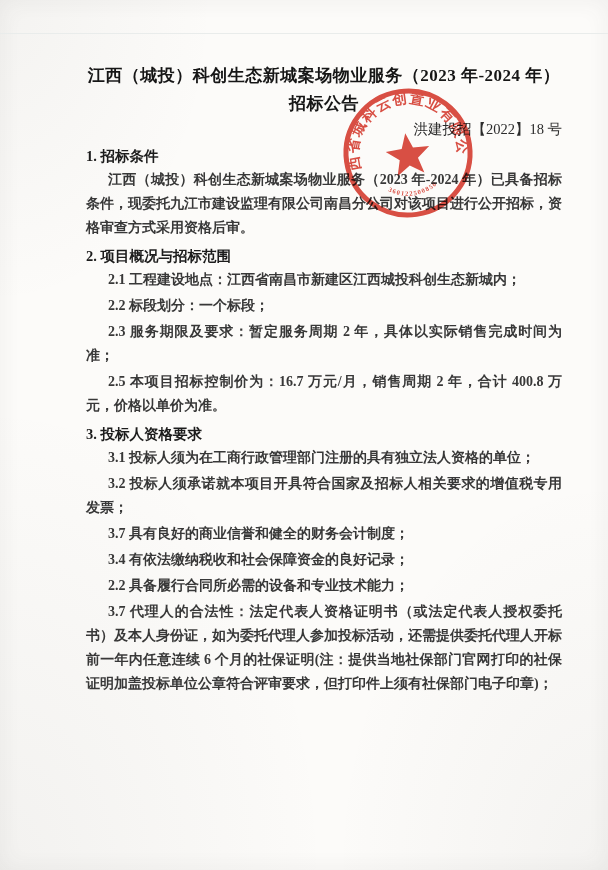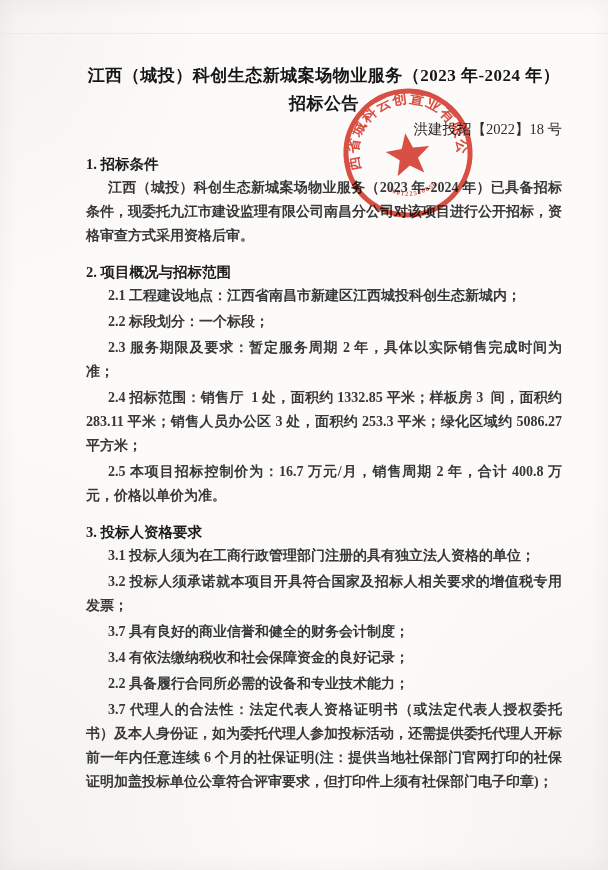--- a/index.html
+++ b/index.html
@@ -29,21 +29,21 @@
   .doc-title{
     font-size:17px; font-weight:700; line-height:28px;
     text-align:center; color:#161616;
     letter-spacing:0.5px;
   }
   .doc-number{
     font-size:14.5px; line-height:22px; text-align:right; color:#2c2c2c;
   }
   .sec-heading{
     font-size:14.5px; font-weight:700; line-height:24px;
-    margin:12px 0 0 0; color:#1c1c1c;
+    margin:4px 0 0 0; color:#1c1c1c;
   }
   .para{
     font-size:14px; line-height:24px;
     text-align:justify;
     text-indent:22px;
     margin:0 0 2px 0;
     white-space:pre-wrap;
     color:#383838;
     font-weight:bold;
   }
@@ -75,21 +75,20 @@
   <div>
     <div class="sec-heading">1. 招标条件</div>
     <p class="para">江西（城投）科创生态新城案场物业服务（2023 年-2024 年）已具备招标条件，现委托九江市建设监理有限公司南昌分公司对该项目进行公开招标，资格审查方式采用资格后审。</p>
   </div>
 
   <div>
     <div class="sec-heading">2. 项目概况与招标范围</div>
     <p class="para">2.1 工程建设地点：江西省南昌市新建区江西城投科创生态新城内；</p>
     <p class="para">2.2 标段划分：一个标段；</p>
     <p class="para">2.3 服务期限及要求：暂定服务周期 2 年，具体以实际销售完成时间为准；</p>
-    <p class="para">2.4 招标范围：销售厅  1 处，面积约 1332.85 平米；样板房 3  间，面积约 283.11 平米；销售人员办公区 3 处，面积约 253.3 平米；绿化区域约 5086.27  平方米；</p>
     <p class="para">2.5 本项目招标控制价为：16.7 万元/月，销售周期 2 年，合计 400.8 万元，价格以单价为准。</p>
   </div>
 
   <div>
     <div class="sec-heading">3. 投标人资格要求</div>
     <p class="para">3.1 投标人须为在工商行政管理部门注册的具有独立法人资格的单位；</p>
     <p class="para">3.2 投标人须承诺就本项目开具符合国家及招标人相关要求的增值税专用发票；</p>
     <p class="para">3.7 具有良好的商业信誉和健全的财务会计制度；</p>
     <p class="para">3.4 有依法缴纳税收和社会保障资金的良好记录；</p>
     <p class="para">2.2 具备履行合同所必需的设备和专业技术能力；</p>

